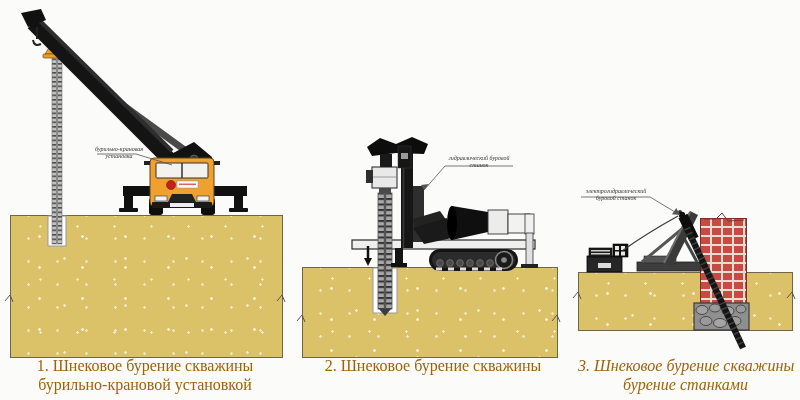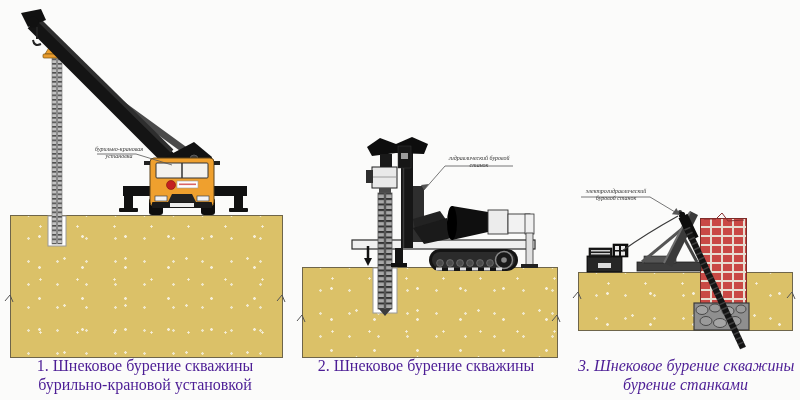--- a/index.html
+++ b/index.html
@@ -34,24 +34,24 @@
       repeating-linear-gradient(to bottom,transparent 0 7px,#e7ded2 7px 9px),
       repeating-linear-gradient(to right,transparent 0 9px,#e7ded2 9px 11px);
     border:1px solid #7c2b28;
     z-index:2;
   }
   
   #overlay{position:absolute;left:0;top:0;z-index:5;pointer-events:none;}
   
   .caption{
     position:absolute;top:357px;z-index:6;
-    font-size:16px;line-height:1.17;color:#4c1d95;text-align:center;white-space:nowrap;
+    font-size:16px;line-height:1.17;color:#a16207;text-align:center;white-space:nowrap;
   }
   #caption1{left:5px;width:280px;}
-  #caption2{left:276px;width:300px;}
+  #caption2{left:283px;width:300px;}
   #caption3{left:578px;width:215px;font-style:italic;}
   
   .callout{
     position:absolute;z-index:7;
     font-style:italic;font-size:6px;line-height:1.2;color:#333;text-align:center;white-space:nowrap;
   }
   #callout1{left:92px;top:146px;width:54px;}
   #callout2{left:441px;top:155px;width:76px;}
   #callout3{left:578px;top:188px;width:76px;}
 </style>

